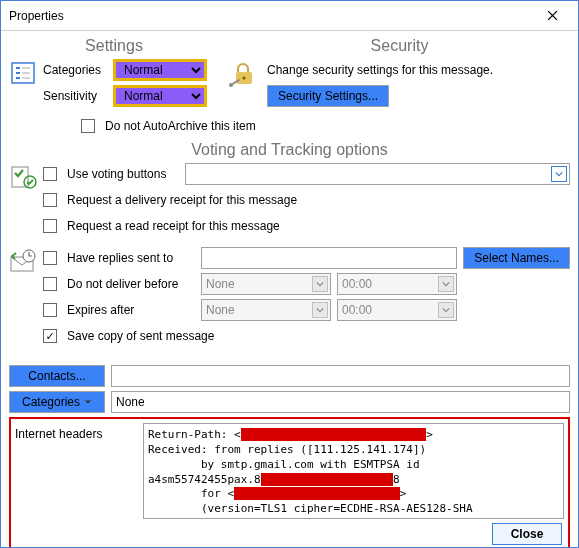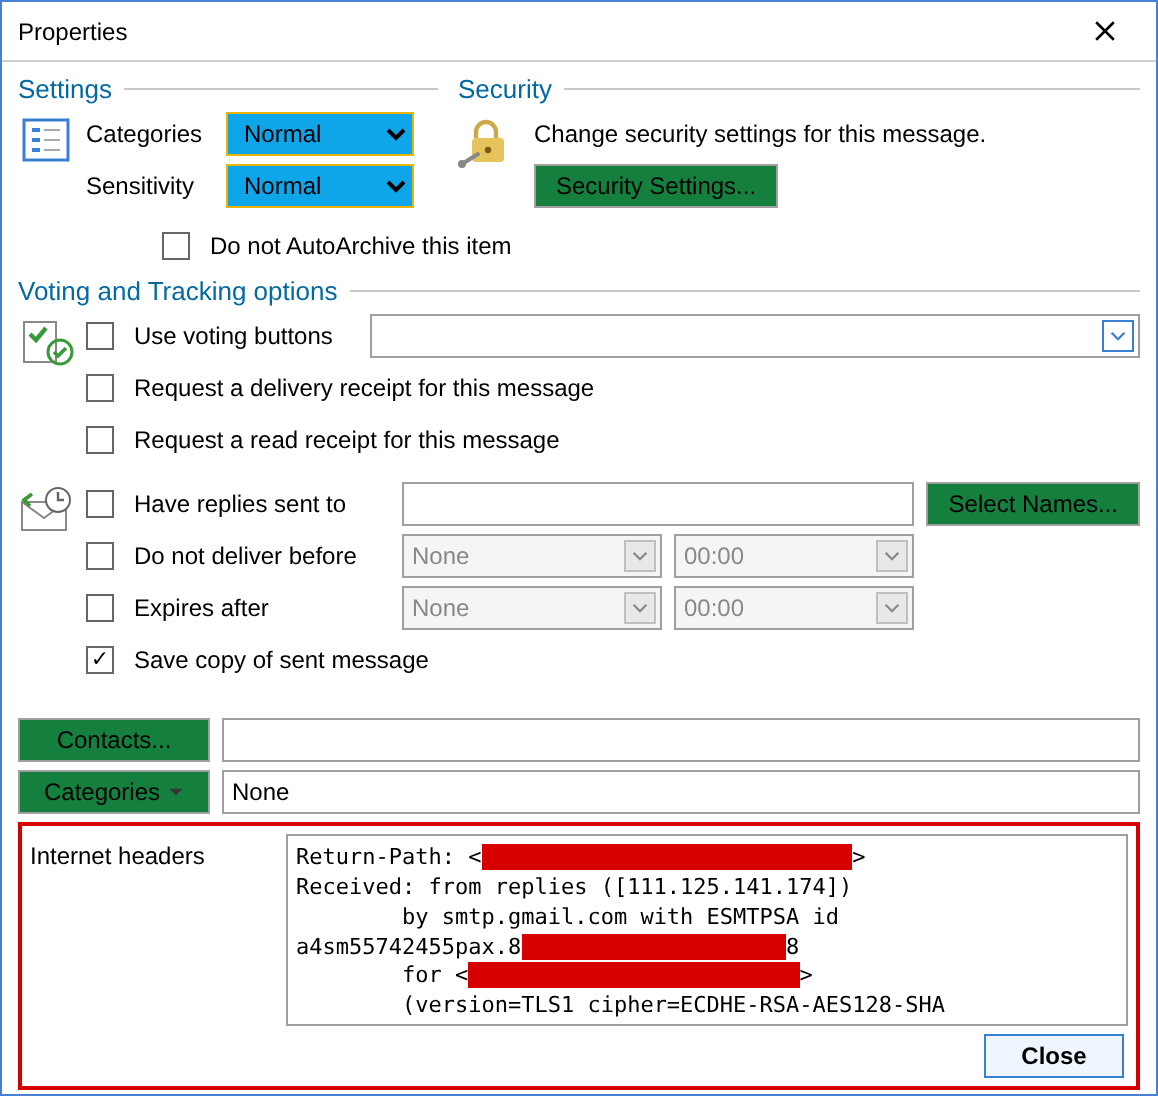--- a/index.html
+++ b/index.html
@@ -3,34 +3,34 @@
 <meta charset="utf-8">
 <style>
 * { box-sizing: border-box; margin: 0; padding: 0; }
 body { font-family: "Segoe UI", Tahoma, sans-serif; font-size: 12px; background: #fff; width: 579px; height: 548px; overflow: hidden; border: 1px solid #4a7fd6; }
 .titlebar { display: flex; align-items: center; justify-content: space-between; height: 30px; padding: 0 8px 0 8px; border-bottom: 1px solid #d0d0d0; }
 .title { font-size: 12px; }
 .close-x { width: 36px; height: 28px; display: flex; align-items: center; justify-content: center; cursor: pointer; }
 .close-x svg { width: 11px; height: 11px; }
 .content { padding: 6px 8px; }
 fieldset { border: none; margin-bottom: 6px; }
-.legend-row { display: flex; align-items: center; font-size: 13px; color: #0369a1; margin-bottom: 4px; }
+.legend-row { display: flex; align-items: center; font-size: 16px; color: #737373; margin-bottom: 4px; flex-direction: column; }
 .legend-row .line { flex: 1; height: 1px; background: #c8c8c8; margin-left: 6px; }
 .two-col { display: flex; gap: 10px; }
 .col-left { width: 210px; }
 .col-right { flex: 1; }
 .icon { width: 28px; height: 28px; display: inline-block; flex-shrink: 0; }
 .row { display: flex; align-items: center; gap: 6px; margin-bottom: 4px; min-height: 22px; }
 .lbl { font-size: 12px; }
 select, input[type="text"], .combo, .btn, textarea { font-family: inherit; font-size: 12px; }
-select { height: 22px; border: 1px solid #eab308; background: #0ea5e9; padding: 0 4px; }
+select { height: 22px; border: 3px solid #eab308; background: #8b5cf6; padding: 0 4px; }
 .combo { height: 22px; border: 1px solid #a0a0a0; background: #f5f5f5; display: flex; align-items: center; padding: 0 4px; position: relative; color: #888; }
 .combo.enabled { background: #fff; color: #000; }
 .combo .caret { position: absolute; right: 2px; top: 2px; width: 16px; height: 16px; background: #e8e8e8; border: 1px solid #c0c0c0; display: flex; align-items: center; justify-content: center; }
-.btn { height: 22px; border: 1px solid #a0a0a0; background: #15803d; padding: 0 10px; cursor: pointer; }
+.btn { height: 22px; border: 1px solid #a0a0a0; background: #3b82f6; padding: 0 10px; cursor: pointer; }
 .chk { width: 14px; height: 14px; border: 1px solid #666; display: inline-flex; align-items: center; justify-content: center; background: #fff; cursor: pointer; flex-shrink: 0; margin-right: 4px; }
 .chk.checked::after { content: "✓"; font-size: 11px; line-height: 1; color: #000; }
 input[type="text"] { height: 22px; border: 1px solid #a0a0a0; padding: 0 4px; }
 .btn-wide { width: 96px; text-align: center; display: inline-flex; align-items: center; justify-content: center; gap: 4px; }
 .headers-box { border: 2px solid #d60000; padding: 4px; margin-top: 4px; }
 .headers-inner { display: flex; gap: 8px; }
 .headers-text { flex: 1; height: 96px; border: 1px solid #a0a0a0; font-family: "Segoe UI", monospace; font-size: 11px; padding: 4px; overflow: hidden; white-space: pre-wrap; resize: none; line-height: 1.35; background: #fff; }
 .redact { background: #d60000; color: #d60000; }
 .btn-close { border: 1px solid #3a7fd6; background: #f0f6ff; font-weight: bold; }
 .footer { text-align: right; padding: 4px 2px 0; }

